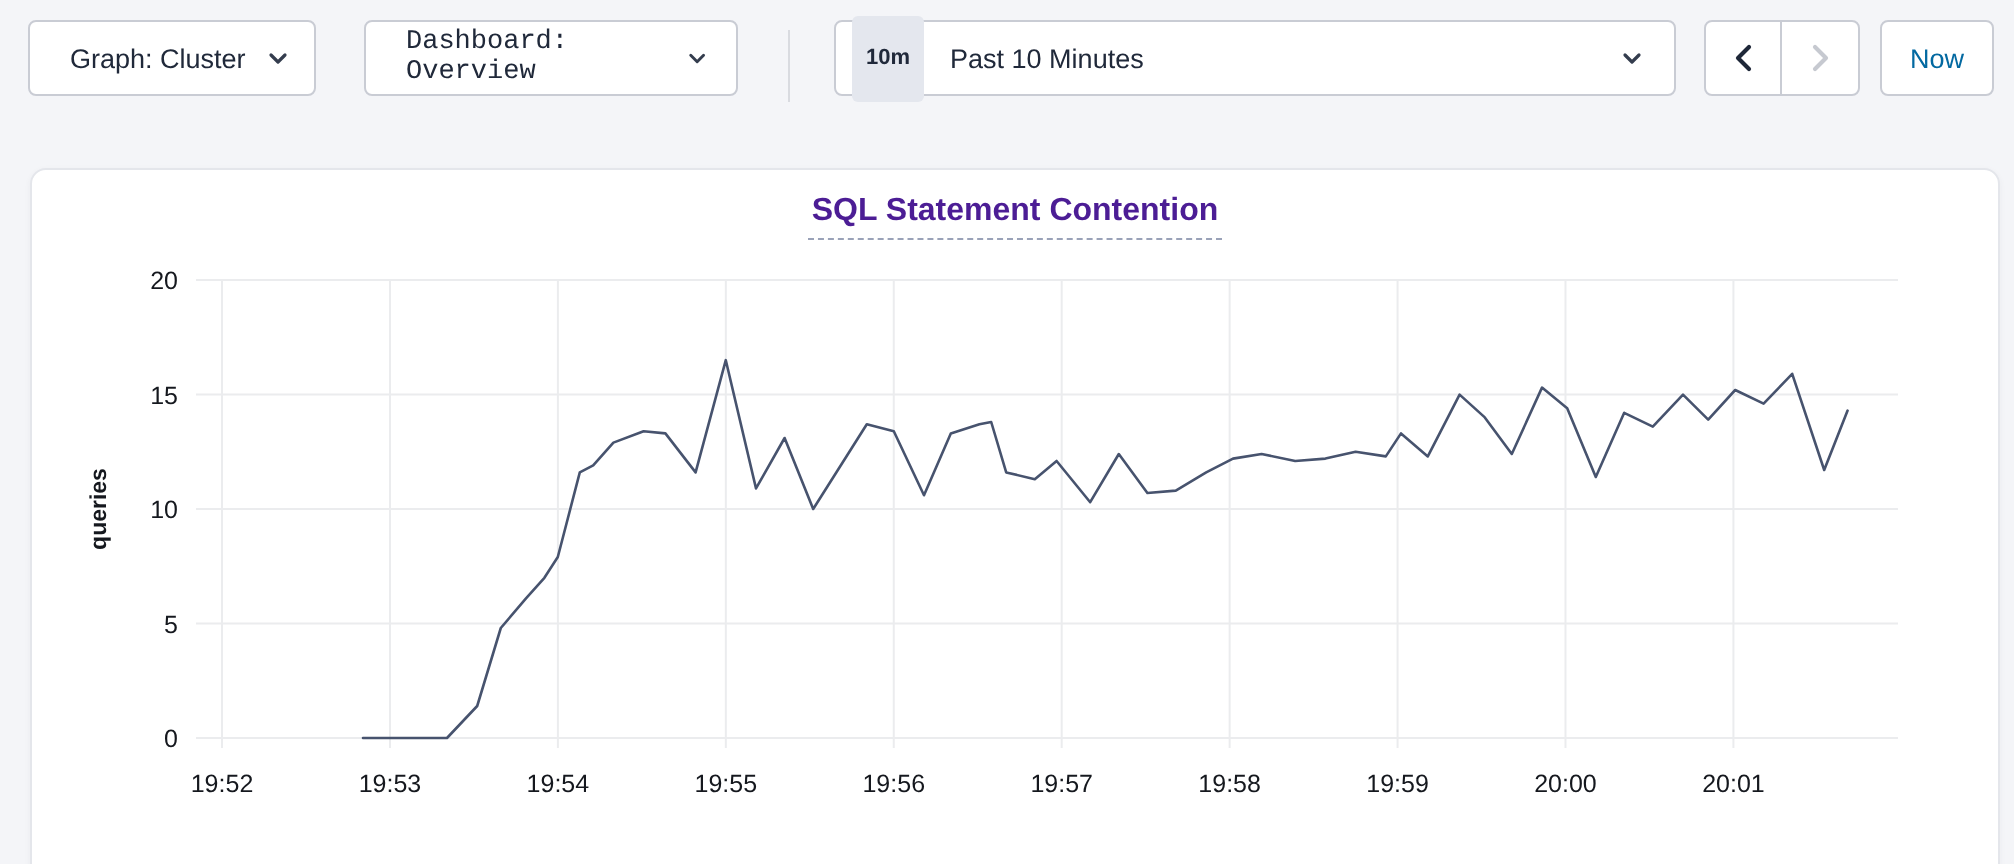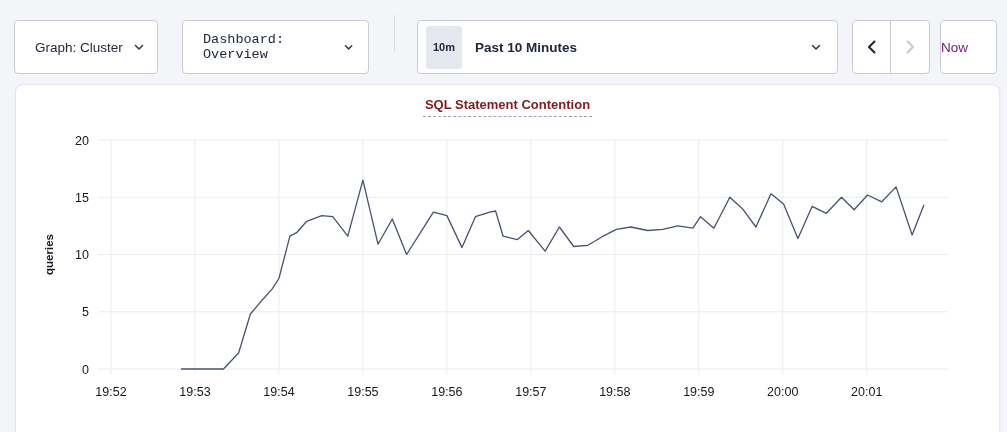--- a/index.html
+++ b/index.html
@@ -9,67 +9,67 @@
     background: #f4f5f8;
     font-family: "Liberation Sans", sans-serif;
     position: relative;
     overflow: hidden;
     color: #1f2837;
   }
 
   
   .topbar { position: absolute; left: 0; top: 0; width: 100%; height: 66px; }
   .ctl {
-    position: absolute; top: 20px; height: 54px;
+    position: absolute; top: 10px; height: 38px;
     background: #fff;
     border: 1px solid #c9ccd4;
     border-radius: 4px;
     display: flex; align-items: center;
     font-size: 13.5px; color: #20293a;
     cursor: pointer;
     user-select: none;
   }
   .dd-graph     { left: 14px;  width: 144px; padding: 0 13px 0 20px; justify-content: space-between; }
   .dd-dashboard { left: 182px; width: 187px; padding: 0 15px 0 20px; justify-content: space-between; font-family: Liberation Mono, monospace; }
   .vdivider {
     position: absolute; left: 394px; top: 15px;
     width: 1px; height: 36px; background: #d9dbe0;
   }
   .time-picker  { left: 417px; width: 421px; padding: 0 16px 0 8px; }
   .time-badge {
     background: #e4e7ee; color: #20293a;
     font-size: 11px; font-weight: bold;
     padding: 16px 7px; border-radius: 3px; line-height: 1;
   }
-  .time-label { margin-left: 13px; flex: 1; font-weight: bold; }
+  .time-label { margin-left: 13px; flex: 1; }
   .arrow-group { left: 852px; width: 78px; padding: 0; }
   .arrow-cell {
     width: 39px; height: 100%;
     display: flex; align-items: center; justify-content: center;
   }
   .arrow-cell.prev { border-right: 1px solid #c9ccd4; }
-  .now-btn { left: 940px; width: 57px; justify-content: flex-start; color: #701a75; }
+  .now-btn { left: 940px; width: 57px; justify-content: center; color: #0369a1; }
 
   .chev { display: block; }
 
   
   .card {
     position: absolute; left: 15px; top: 84px;
     width: 985px; height: 360px;
     background: #fff;
     border: 1px solid #e4e6eb;
     border-radius: 8px;
     box-shadow: 0 1px 3px rgba(60,64,82,0.05);
   }
   .card-title-row {
     position: absolute; left: 0; top: 12px; width: 100%;
     display: flex; justify-content: center;
   }
   .card-title {
-    font-size: 13px; font-weight: bold; color: #7f1d1d;
+    font-size: 16px; font-weight: bold; color: #4c1d95;
     border-bottom: 1px dashed #9aa2b8;
     padding: 0 2px 4px 2px;
     cursor: pointer;
   }
   #chart-svg { position: absolute; left: 0; top: 0; display: block; }
 </style>
 </head>
 <body>
 
 <div class="topbar">

